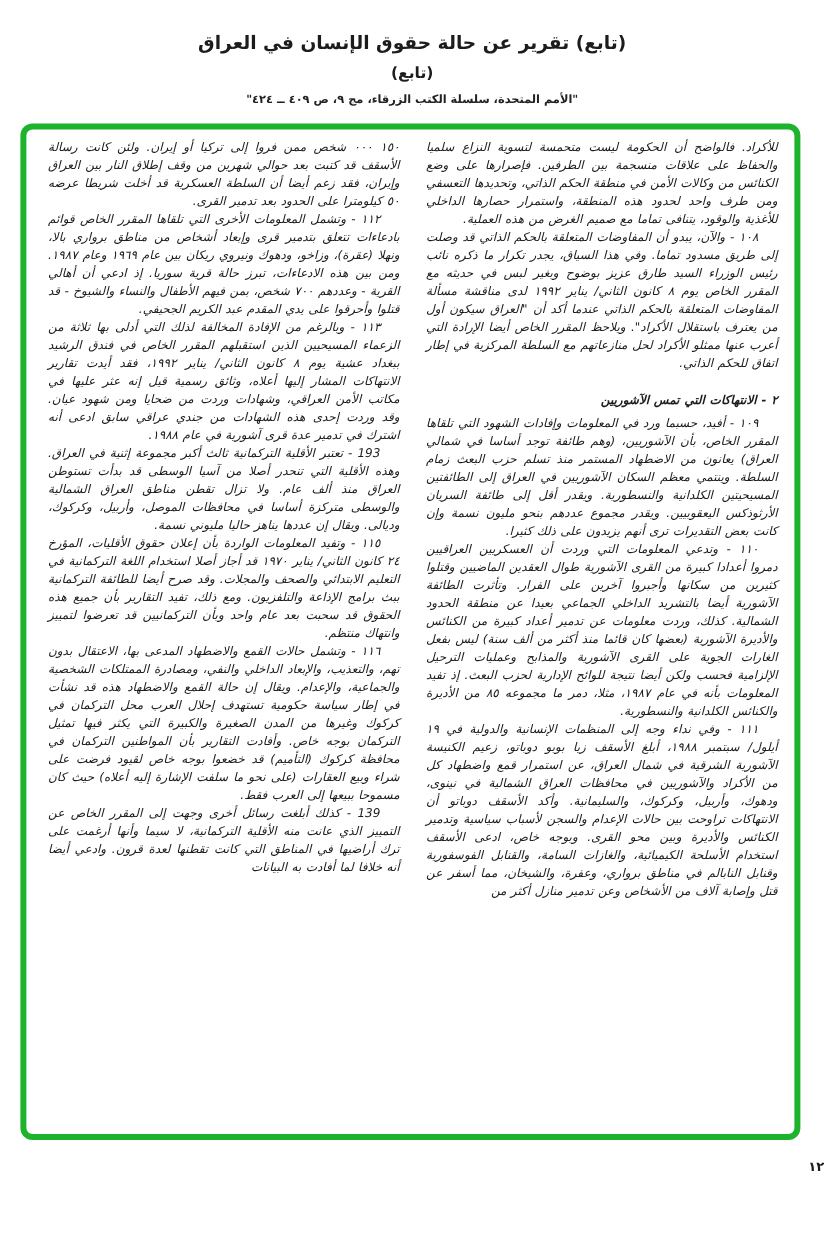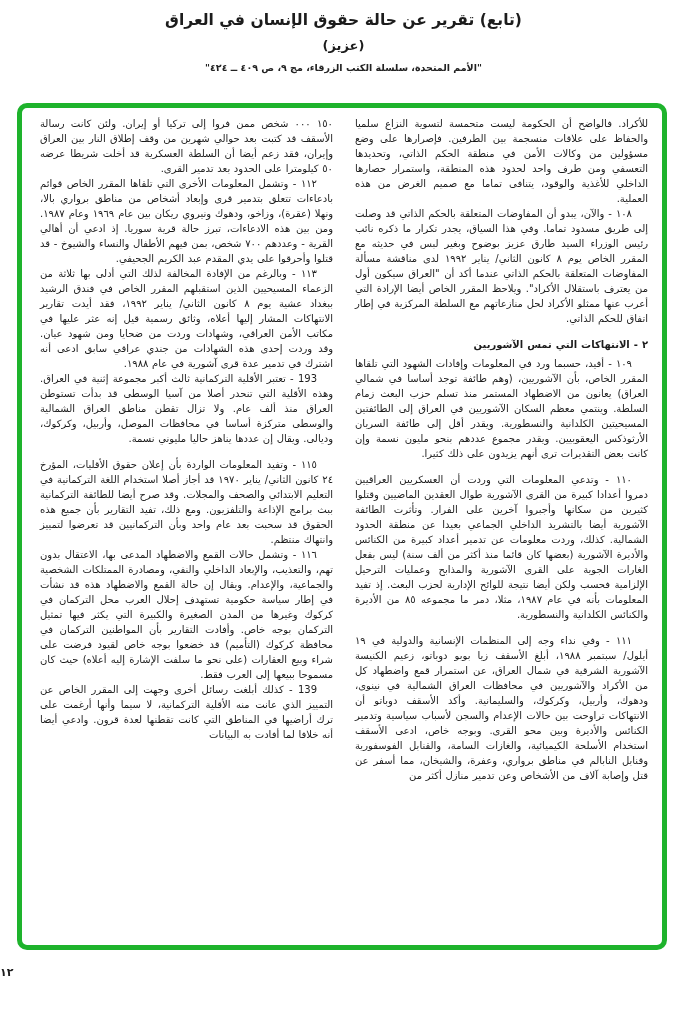--- a/index.html
+++ b/index.html
@@ -11,69 +11,69 @@
     font-family: "DejaVu Sans", sans-serif;
     color: #1c1c1c;
     position: relative;
     direction: rtl;
     overflow: hidden;
   }
   .header {
     position: absolute; top: 11px; right: 0;
     width: 100%; text-align: center;
   }
-  .title  { font-size: 15.5px; font-weight: bold; letter-spacing: 0.2px; }
+  .title  { font-size: 15.5px; font-weight: bold; letter-spacing: 0.2px; margin-top: 16px; }
   .subtitle { font-size: 13px; font-weight: bold; margin-top: 9px; }
   .source { font-size: 9.5px; font-weight: bold; margin-top: 9px; color: #222; }
   .content-box {
     position: absolute; top: 103px; left: 17px;
     width: 650px; height: 847px;
     border: 5px solid #1eb32c;
     border-radius: 10px;
     padding: 8px 14px;
     background: #ffffff;
     overflow: hidden;
   }
   .columns { display: flex; gap: 22px; direction: rtl; }
-  .col { width: 293px; flex: 0 0 293px; }
+  .col { width: 293px; flex: 0 0 293px; font-style: italic; }
   .block {
     font-size: 10px;
     line-height: 15px;
     text-align: justify;
     word-spacing: 0.5px;
   }
   .block.paragraph { text-indent: 16px; }
   .block.continuation { text-indent: 0; }
   .block.heading {
     font-weight: bold;
     text-align: right;
     margin-top: 16px;
     margin-bottom: 4px;
     text-indent: 0;
   }
-  .block.gap { margin-top: 11px; }
+  .block.gap { }
   .page-number {
     position: absolute; top: 966px; right: 0;
-    width: 100%; text-align: left;
+    width: 100%; text-align: right;
     font-size: 11px; font-weight: bold;
   }
 </style>
 </head>
 <body style="color: rgb(28, 28, 28); background: rgb(255, 255, 255);">
 
 <div class="header">
   <div class="title">(تابع) تقرير عن حالة حقوق الإنسان في العراق</div>
-  <div class="subtitle">(عزيز)</div>
+  <div class="subtitle">(تابع)</div>
   <div class="source">"الأمم المتحدة، سلسلة الكتب الزرقاء، مج ٩، ص ٤٠٩ ــ ٤٢٤"</div>
 </div>
 
 <div class="content-box" style="border-color: rgb(30, 179, 44);">
   <div class="columns">
     <div class="col" id="col-right">
-        <div class="block continuation">للأكراد. فالواضح أن الحكومة ليست متحمسة لتسوية النزاع سلميا والحفاظ على علاقات منسجمة بين الطرفين. فإصرارها على وضع مسؤولين من وكالات الأمن في منطقة الحكم الذاتي، وتحديدها التعسفي ومن طرف واحد لحدود هذه المنطقة، واستمرار حصارها الداخلي للأغذية والوقود، يتنافى تماما مع صميم الغرض من هذه العملية.</div>
+        <div class="block continuation">للأكراد. فالواضح أن الحكومة ليست متحمسة لتسوية النزاع سلميا والحفاظ على علاقات منسجمة بين الطرفين. فإصرارها على وضع الكنائس من وكالات الأمن في منطقة الحكم الذاتي، وتحديدها التعسفي ومن طرف واحد لحدود هذه المنطقة، واستمرار حصارها الداخلي للأغذية والوقود، يتنافى تماما مع صميم الغرض من هذه العملية.</div>
         <div class="block paragraph">١٠٨ - والآن، يبدو أن المفاوضات المتعلقة بالحكم الذاتي قد وصلت إلى طريق مسدود تماما. وفي هذا السياق، يجدر تكرار ما ذكره نائب رئيس الوزراء السيد طارق عزيز بوضوح وبغير لبس في حديثه مع المقرر الخاص يوم ٨ كانون الثاني/ يناير ١٩٩٢ لدى مناقشة مسألة المفاوضات المتعلقة بالحكم الذاتي عندما أكد أن "العراق سيكون أول من يعترف باستقلال الأكراد". ويلاحظ المقرر الخاص أيضا الإرادة التي أعرب عنها ممثلو الأكراد لحل منازعاتهم مع السلطة المركزية في إطار اتفاق للحكم الذاتي.</div>
         <div class="block heading gap">٢ - الانتهاكات التي تمس الآشوريين</div>
         <div class="block paragraph">١٠٩ - أفيد، حسبما ورد في المعلومات وإفادات الشهود التي تلقاها المقرر الخاص، بأن الآشوريين، (وهم طائفة توجد أساسا في شمالي العراق) يعانون من الاضطهاد المستمر منذ تسلم حزب البعث زمام السلطة. وينتمي معظم السكان الآشوريين في العراق إلى الطائفتين المسيحيتين الكلدانية والنسطورية. ويقدر أقل إلى طائفة السريان الأرثوذكس اليعقوبيين. ويقدر مجموع عددهم بنحو مليون نسمة وإن كانت بعض التقديرات ترى أنهم يزيدون على ذلك كثيرا.</div>
         <div class="block paragraph gap">١١٠ - وتدعي المعلومات التي وردت أن العسكريين العراقيين دمروا أعدادا كبيرة من القرى الآشورية طوال العقدين الماضيين وقتلوا كثيرين من سكانها وأجبروا آخرين على الفرار. وتأثرت الطائفة الآشورية أيضا بالتشريد الداخلي الجماعي بعيدا عن منطقة الحدود الشمالية. كذلك، وردت معلومات عن تدمير أعداد كبيرة من الكنائس والأديرة الآشورية (بعضها كان قائما منذ أكثر من ألف سنة) ليس بفعل الغارات الجوية على القرى الآشورية والمذابح وعمليات الترحيل الإلزامية فحسب ولكن أيضا نتيجة للوائح الإدارية لحزب البعث. إذ تفيد المعلومات بأنه في عام ١٩٨٧، مثلا، دمر ما مجموعه ٨٥ من الأديرة والكنائس الكلدانية والنسطورية.</div>
         <div class="block paragraph gap">١١١ - وفي نداء وجه إلى المنظمات الإنسانية والدولية في ١٩ أيلول/ سبتمبر ١٩٨٨، أبلغ الأسقف زيا بوبو دوباتو، زعيم الكنيسة الآشورية الشرقية في شمال العراق، عن استمرار قمع واضطهاد كل من الأكراد والآشوريين في محافظات العراق الشمالية في نينوى، ودهوك، وأربيل، وكركوك، والسليمانية. وأكد الأسقف دوباتو أن الانتهاكات تراوحت بين حالات الإعدام والسجن لأسباب سياسية وتدمير الكنائس والأديرة وبين محو القرى. وبوجه خاص، ادعى الأسقف استخدام الأسلحة الكيميائية، والغازات السامة، والقنابل الفوسفورية وقنابل النابالم في مناطق برواري، وعفرة، والشيخان، مما أسفر عن قتل وإصابة آلاف من الأشخاص وعن تدمير منازل أكثر من</div>
       </div>
     <div class="col" id="col-left">
         <div class="block continuation">١٥٠ ٠٠٠ شخص ممن فروا إلى تركيا أو إيران. ولئن كانت رسالة الأسقف قد كتبت بعد حوالي شهرين من وقف إطلاق النار بين العراق وإيران، فقد زعم أيضا أن السلطة العسكرية قد أخلت شريطا عرضه ٥٠ كيلومترا على الحدود بعد تدمير القرى.</div>
         <div class="block paragraph">١١٢ - وتشمل المعلومات الأخرى التي تلقاها المقرر الخاص قوائم بادعاءات تتعلق بتدمير قرى وإبعاد أشخاص من مناطق برواري بالا، ونهلا (عقرة)، وزاخو، ودهوك ونيروي ريكان بين عام ١٩٦٩ وعام ١٩٨٧. ومن بين هذه الادعاءات، تبرز حالة قرية سوريا. إذ ادعي أن أهالي القرية - وعددهم ٧٠٠ شخص، بمن فيهم الأطفال والنساء والشيوخ - قد قتلوا وأحرقوا على يدي المقدم عبد الكريم الجحيفي.</div>
         <div class="block paragraph">١١٣ - وبالرغم من الإفادة المخالفة لذلك التي أدلى بها ثلاثة من الزعماء المسيحيين الذين استقبلهم المقرر الخاص في فندق الرشيد ببغداد عشية يوم ٨ كانون الثاني/ يناير ١٩٩٢، فقد أيدت تقارير الانتهاكات المشار إليها أعلاه، وثائق رسمية قيل إنه عثر عليها في مكاتب الأمن العراقي، وشهادات وردت من ضحايا ومن شهود عيان. وقد وردت إحدى هذه الشهادات من جندي عراقي سابق ادعى أنه اشترك في تدمير عدة قرى آشورية في عام ١٩٨٨.</div>

